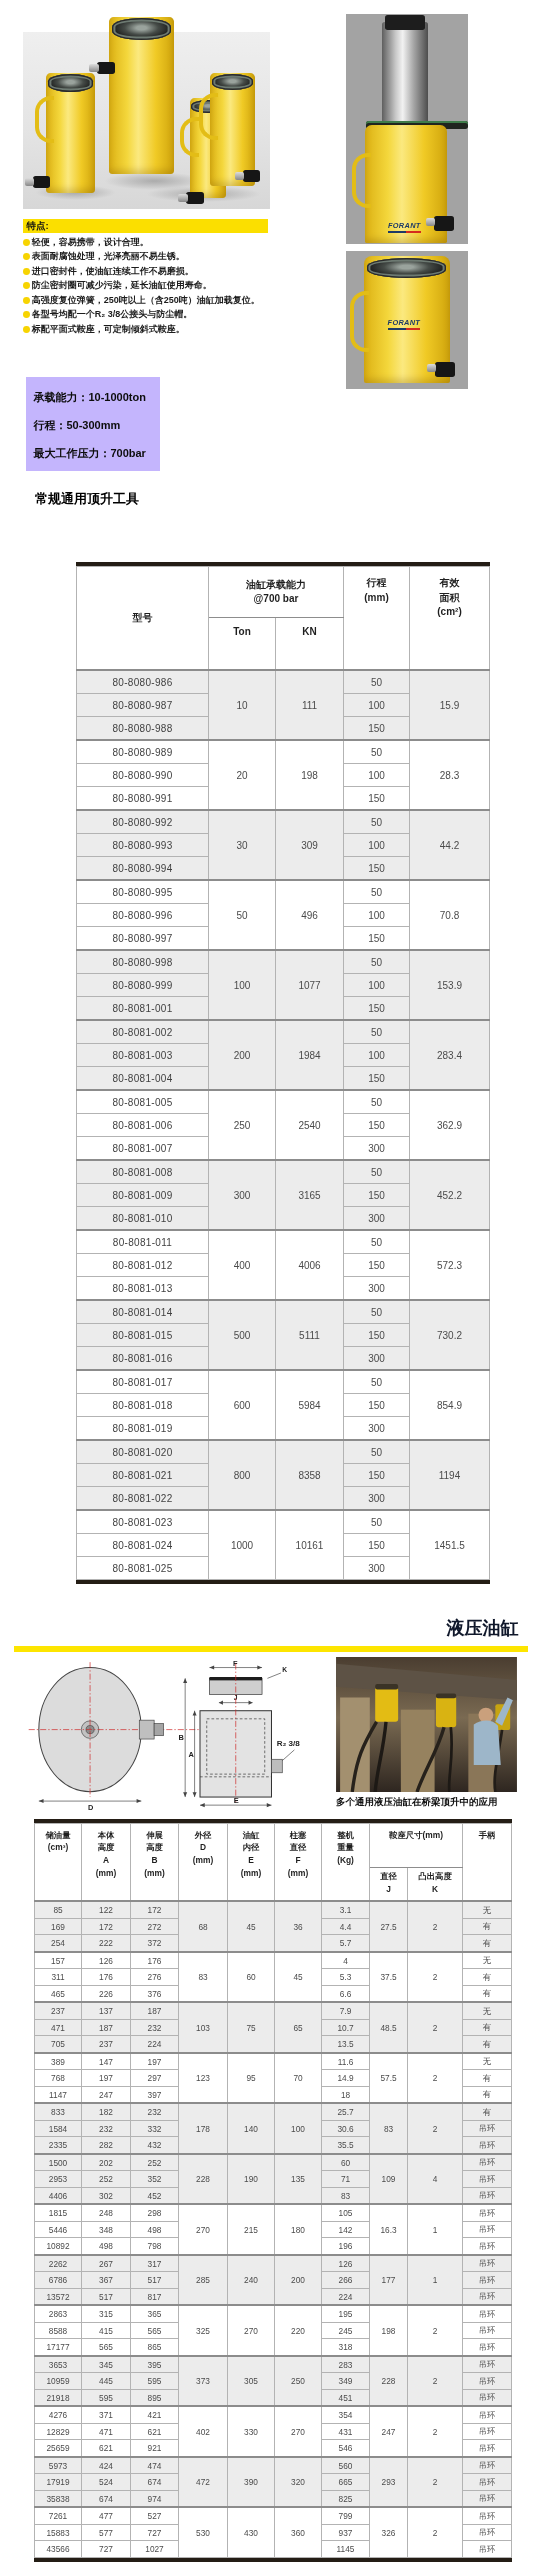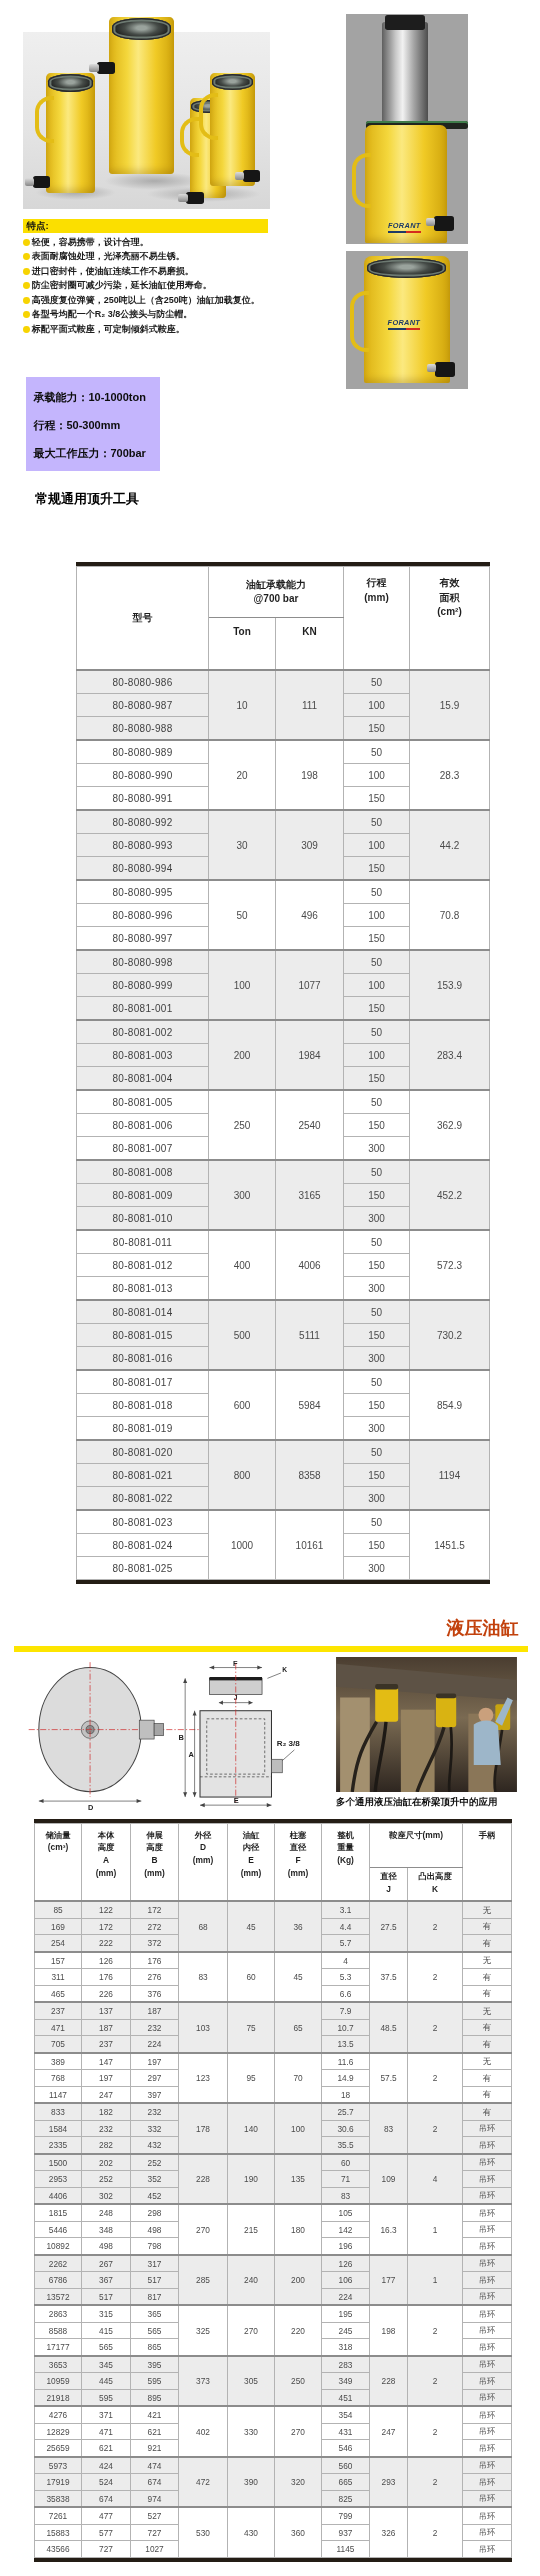--- a/index.html
+++ b/index.html
@@ -40,21 +40,21 @@
   .dot{display:inline-block;width:6.8px;height:6.8px;border-radius:50%;background:#f7d402;
     margin-right:2px;vertical-align:-0.7px;}
 
   
   .spec-box{position:absolute;left:26px;top:377px;width:134px;height:94px;background:#c4b5fd;
     box-sizing:border-box;padding:6px 0 0 7.4px;}
   .spec-line{font-size:11px;font-weight:bold;color:#0d0d0d;line-height:28px;white-space:nowrap;}
 
   
   .sec1-title{position:absolute;left:27px;top:490px;font-size:13px;font-weight:bold;color:#000;margin-left:8px;}
-  .sec2-title{position:absolute;right:21.6px;top:1616px;font-size:18px;font-weight:bold;color:#c2410c;}
+  .sec2-title{position:absolute;right:21.6px;top:1616px;font-size:18px;font-weight:bold;color:#0f172a;}
   .yellow-bar{position:absolute;left:13.5px;top:1646px;width:514px;height:6px;background:#fde500;}
 
   
   .tblwrap{position:absolute;border-top:4px solid #241d15;border-bottom:4.7px solid #241d15;}
   #t1wrap{left:76px;top:562px;}
   #t2wrap{left:34px;top:1819px;}
   table{border-collapse:collapse;table-layout:fixed;background:#fff;}
   th,td{border:1.4px solid #b3b3b3;text-align:center;padding:0;}
   th{font-weight:bold;color:#1f1f1f;background:#fff;}
   td{color:#4b4b4b;}
@@ -665,21 +665,21 @@
             <td rowspan="3">200</td>
             <td>126</td>
             <td rowspan="3">177</td>
             <td rowspan="3">1</td>
             <td>吊环</td>
           </tr>
           <tr class="g">
             <td>6786</td>
             <td>367</td>
             <td>517</td>
-            <td>106</td>
+            <td>266</td>
             <td>吊环</td>
           </tr>
           <tr class="g">
             <td>13572</td>
             <td>517</td>
             <td>817</td>
             <td>224</td>
             <td>吊环</td>
           </tr>
           <tr class=" gs">

